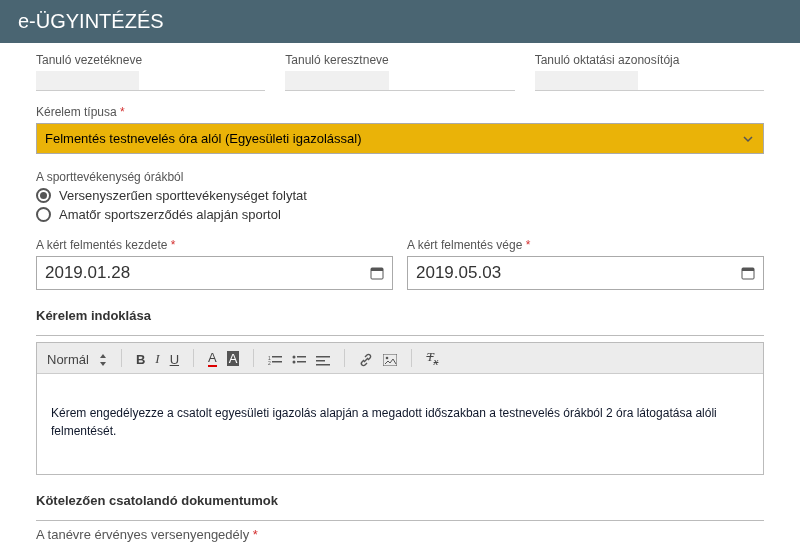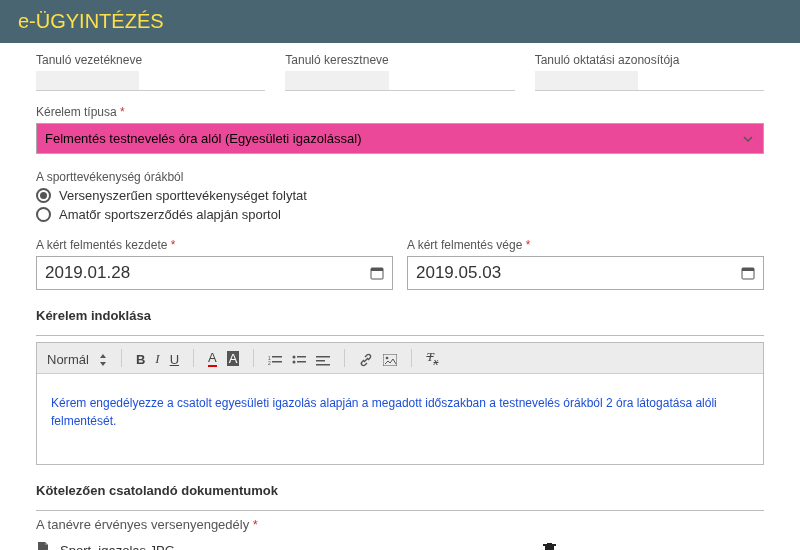--- a/index.html
+++ b/index.html
@@ -1,41 +1,41 @@
 <!DOCTYPE html>
 <html><head>
 <meta charset="utf-8">
 <style>
   * { box-sizing: border-box; margin: 0; padding: 0; }
   body { font-family: Arial, Helvetica, sans-serif; font-size: 13px; color: #333; background: #fff; width: 800px; }
-  .header { background: #4a6572; color: #fde047; padding: 10px 18px; font-size: 20px; font-weight: 300; }
+  .header { background: #4a6572; color: #ffffff; padding: 10px 18px; font-size: 20px; font-weight: 300; }
   .content { padding: 10px 36px 20px 36px; }
   .row { display: flex; gap: 20px; margin-bottom: 14px; }
   .col { flex: 1; display: flex; flex-direction: column; }
   .label { font-size: 12px; color: #555; margin-bottom: 4px; }
   .req { color: #d32f2f; }
   .readonly-val { border-bottom: 1px solid #ccc; padding: 2px 0 4px 0; height: 20px; color: #222; background: linear-gradient(90deg, rgba(0,0,0,0.06) 0 45%, transparent 45%); }
   .select-wrap { position: relative; margin-bottom: 16px; }
-  select { width: 100%; padding: 7px 8px; border: 1px solid #aaa; background: #ec4899; font-size: 13px; appearance: none; }
+  select { width: 100%; padding: 7px 8px; border: 1px solid #aaa; background: #eab308; font-size: 13px; appearance: none; }
   .chev { position: absolute; right: 10px; top: 50%; transform: translateY(-50%); pointer-events: none; }
   .radio-group { margin-bottom: 16px; }
   .radio-group .option { display: flex; align-items: center; gap: 8px; margin: 4px 0; font-size: 13px; }
   .radio { width: 15px; height: 15px; border: 2px solid #555; border-radius: 50%; display: inline-flex; align-items: center; justify-content: center; }
   .radio.checked::after { content: ""; width: 7px; height: 7px; background: #555; border-radius: 50%; }
   .date-row { display: flex; gap: 14px; margin-bottom: 18px; }
   .date-col { flex: 1; }
   .date-input { display: flex; align-items: center; border: 1px solid #aaa; padding: 6px 8px; justify-content: space-between; }
   .date-input span { font-size: 17px; }
   .section-head { font-weight: bold; border-bottom: 1px solid #bbb; padding-bottom: 12px; margin-bottom: 6px; font-size: 13px; }
   .editor { border: 1px solid #bbb; margin-bottom: 18px; }
   .toolbar { background: #ececec; border-bottom: 1px solid #ccc; padding: 6px 10px; display: flex; align-items: flex-end; gap: 14px; font-size: 13px; color: #444; }
   .tb-group { display: flex; gap: 10px; align-items: center; }
   .tb-sep { width: 1px; height: 18px; background: #ccc; }
   .style-sel { display: flex; align-items: center; gap: 10px; }
-  .editor-body { padding: 20px 14px 34px 14px; font-size: 12px; color: #1d4ed8; line-height: 1.5; }
+  .editor-body { padding: 30px 14px 34px 14px; font-size: 12px; color: #0f172a; line-height: 1.5; }
   .attach-label { font-size: 13px; color: #555; margin-bottom: 6px; }
   .file-row { display: flex; align-items: center; justify-content: space-between; max-width: 520px; padding: 4px 0; }
   .file-left { display: flex; align-items: flex-end; gap: 10px; }
   svg { display: block; }
 </style>
 </head>
 <body>
 
 <div class="header">
   <span>e-ÜGYINTÉZÉS</span>

